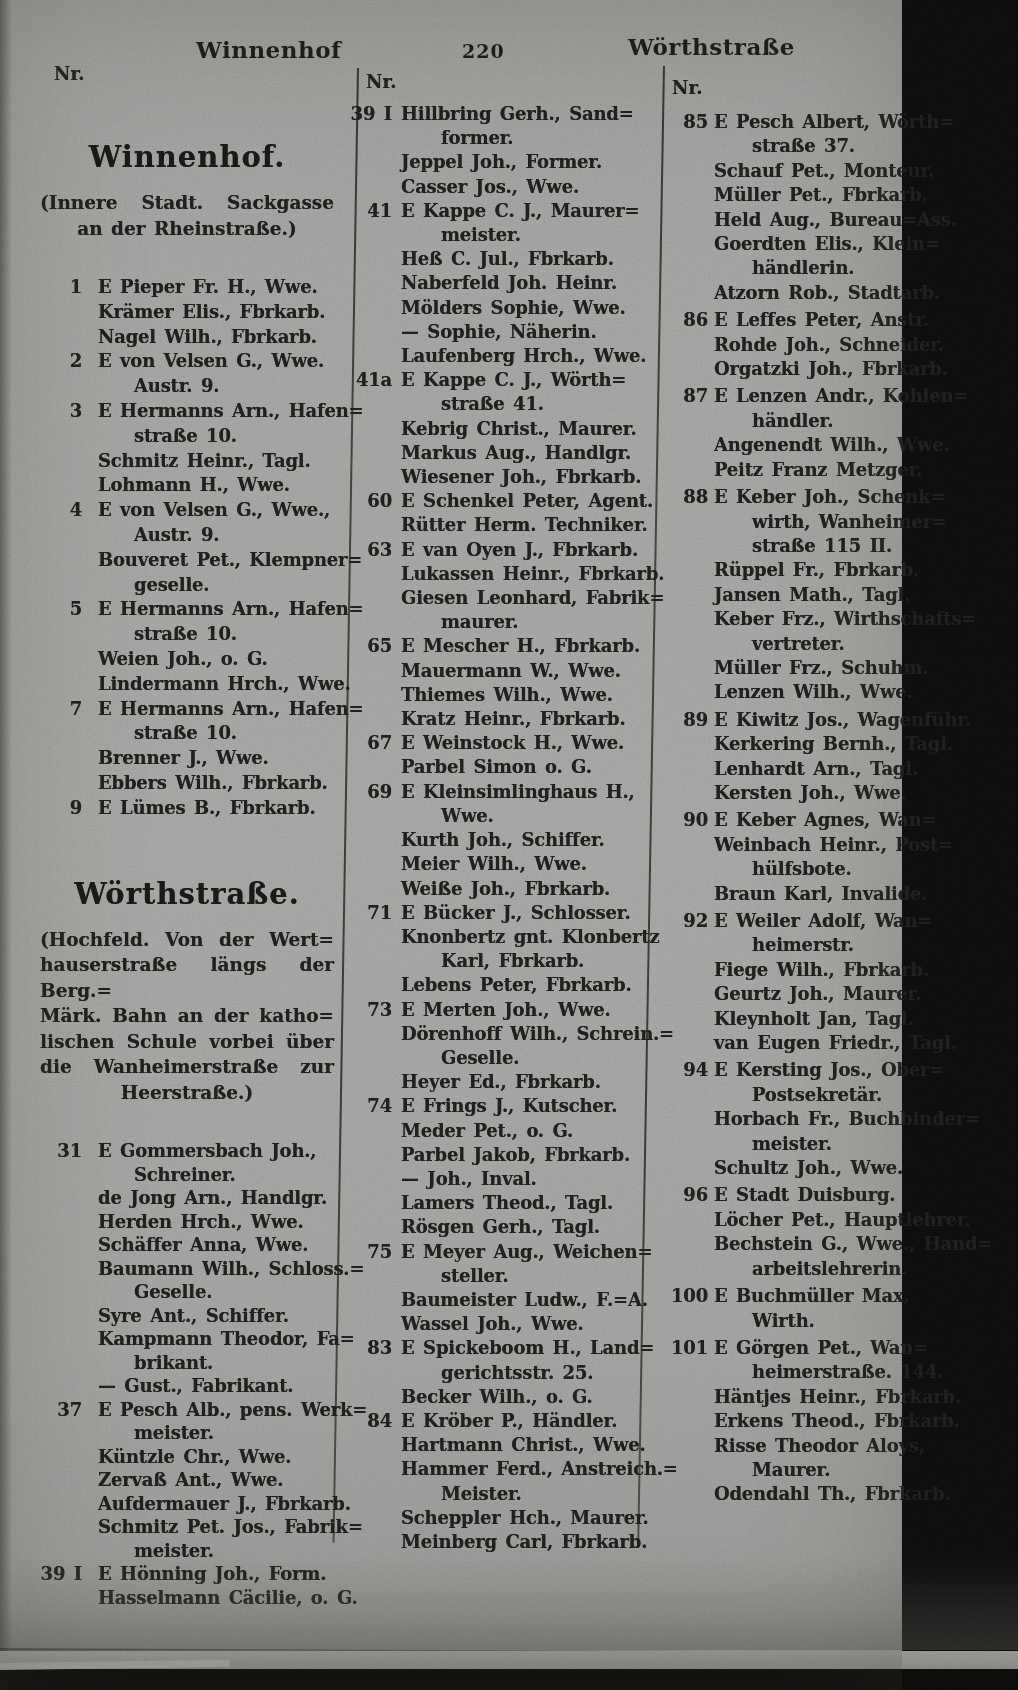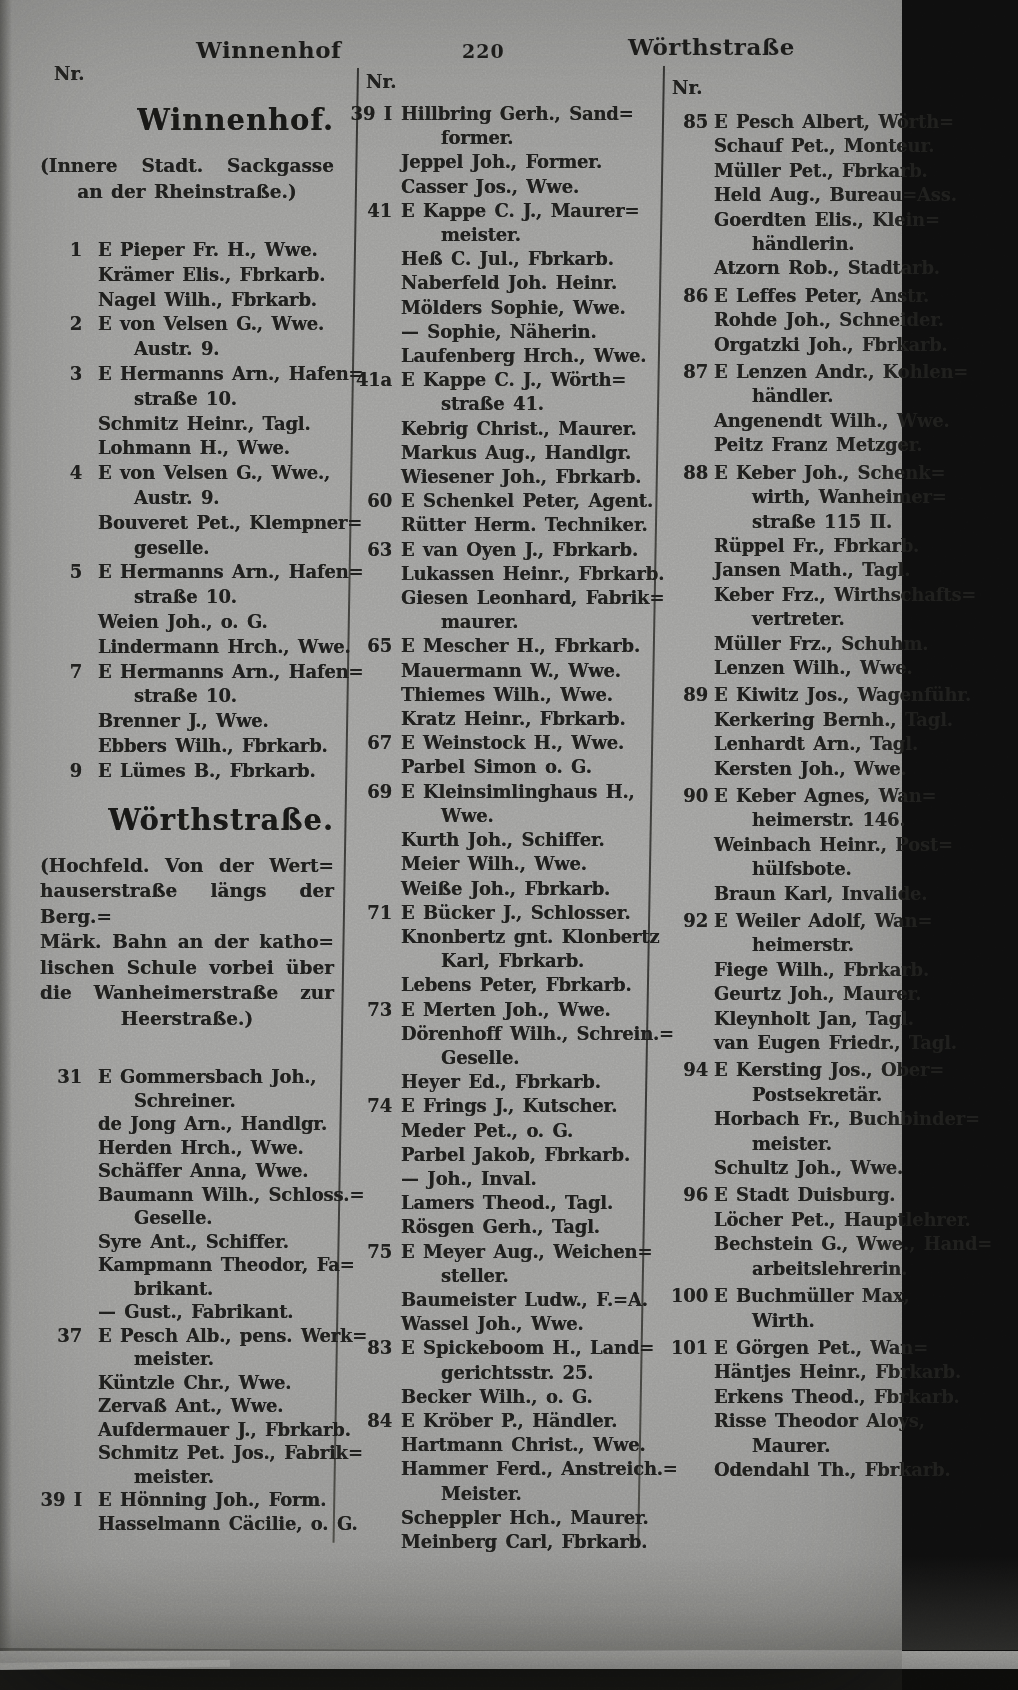--- a/index.html
+++ b/index.html
@@ -28,21 +28,21 @@
        text-shadow:0 0 .5px rgba(25,25,20,.65);}
   .col-left {left:40px; top:64px;width:294px;--w:42px;--p:58px;--pw:94px;--lh:24.8px;}
   .col-mid  {left:346px;top:72px;width:268px;--w:46px;--p:55px;--pw:95px;--lh:24.2px;}
   .col-right{left:664px;top:78px;width:350px;--w:44px;--p:50px;--pw:88px;--lh:24.4px;}
 
   .nr-label{font-size:18px;line-height:20px;}
   .col-left  .nr-label{padding-left:14px;}
   .col-mid   .nr-label{padding-left:20px;}
   .col-right .nr-label{padding-left:8px;}
 
-  .sect-heading{text-align:right;font-size:29px;line-height:34px;margin-top:19px;
+  .sect-heading{text-align:center;font-size:29px;line-height:34px;margin-top:56px;
                 letter-spacing:1px;color:#1c1c1a;}
   .desc{font-size:18.5px;margin-top:16px;}
   .desc-ln{line-height:25.5px;text-align:justify;text-align-last:justify;word-spacing:2px;}
   .desc-ln.last{text-align:center;text-align-last:center;}
 
   .lines{margin-top:12px;}
   .col-left .lines{margin-top:34px;}
   .col-mid  .lines{margin-top:10px;}
   .col-right .lines{margin-top:12px;}
   .col-left > div:nth-child(7) .ln{line-height:23.5px;}
@@ -204,20 +204,21 @@
         <div class="ln"><span>Hammer Ferd., Anstreich.=</span></div>
         <div class="ln wrap"><span>Meister.</span></div>
         <div class="ln"><span>Scheppler Hch., Maurer.</span></div>
         <div class="ln"><span>Meinberg Carl, Fbrkarb.</span></div>
       </div>
     </div>
   <div class="col col-right">
       <div class="nr-label">Nr.</div>
       <div class="lines">
         <div class="ln has-num"><span class="num">85</span><span>E Pesch Albert, Wörth=</span></div>
+        <div class="ln wrap"><span>straße 37.</span></div>
         <div class="ln"><span>Schauf Pet., Monteur.</span></div>
         <div class="ln"><span>Müller Pet., Fbrkarb.</span></div>
         <div class="ln"><span>Held Aug., Bureau=Ass.</span></div>
         <div class="ln"><span>Goerdten Elis., Klein=</span></div>
         <div class="ln wrap"><span>händlerin.</span></div>
         <div class="ln"><span>Atzorn Rob., Stadtarb.</span></div>
         <div class="ln has-num"><span class="num">86</span><span>E Leffes Peter, Anstr.</span></div>
         <div class="ln"><span>Rohde Joh., Schneider.</span></div>
         <div class="ln"><span>Orgatzki Joh., Fbrkarb.</span></div>
         <div class="ln has-num"><span class="num">87</span><span>E Lenzen Andr., Kohlen=</span></div>
@@ -231,21 +232,20 @@
         <div class="ln"><span>Jansen Math., Tagl.</span></div>
         <div class="ln"><span>Keber Frz., Wirthschafts=</span></div>
         <div class="ln wrap"><span>vertreter.</span></div>
         <div class="ln"><span>Müller Frz., Schuhm.</span></div>
         <div class="ln"><span>Lenzen Wilh., Wwe.</span></div>
         <div class="ln has-num"><span class="num">89</span><span>E Kiwitz Jos., Wagenführ.</span></div>
         <div class="ln"><span>Kerkering Bernh., Tagl.</span></div>
         <div class="ln"><span>Lenhardt Arn., Tagl.</span></div>
         <div class="ln"><span>Kersten Joh., Wwe.</span></div>
         <div class="ln has-num"><span class="num">90</span><span>E Keber Agnes, Wan=</span></div>
-        <div class="ln wrap"><span>heimerstr. 146.</span></div>
         <div class="ln"><span>Weinbach Heinr., Post=</span></div>
         <div class="ln wrap"><span>hülfsbote.</span></div>
         <div class="ln"><span>Braun Karl, Invalide.</span></div>
         <div class="ln has-num"><span class="num">92</span><span>E Weiler Adolf, Wan=</span></div>
         <div class="ln wrap"><span>heimerstr.</span></div>
         <div class="ln"><span>Fiege Wilh., Fbrkarb.</span></div>
         <div class="ln"><span>Geurtz Joh., Maurer.</span></div>
         <div class="ln"><span>Kleynholt Jan, Tagl.</span></div>
         <div class="ln"><span>van Eugen Friedr., Tagl.</span></div>
         <div class="ln has-num"><span class="num">94</span><span>E Kersting Jos., Ober=</span></div>
@@ -253,20 +253,21 @@
         <div class="ln"><span>Horbach Fr., Buchbinder=</span></div>
         <div class="ln wrap"><span>meister.</span></div>
         <div class="ln"><span>Schultz Joh., Wwe.</span></div>
         <div class="ln has-num"><span class="num">96</span><span>E Stadt Duisburg.</span></div>
         <div class="ln"><span>Löcher Pet., Hauptlehrer.</span></div>
         <div class="ln"><span>Bechstein G., Wwe., Hand=</span></div>
         <div class="ln wrap"><span>arbeitslehrerin.</span></div>
         <div class="ln has-num"><span class="num">100</span><span>E Buchmüller Max,</span></div>
         <div class="ln wrap"><span>Wirth.</span></div>
         <div class="ln has-num"><span class="num">101</span><span>E Görgen Pet., Wan=</span></div>
+        <div class="ln wrap"><span>heimerstraße. 144.</span></div>
         <div class="ln"><span>Häntjes Heinr., Fbrkarb.</span></div>
         <div class="ln"><span>Erkens Theod., Fbrkarb.</span></div>
         <div class="ln"><span>Risse Theodor Aloys,</span></div>
         <div class="ln wrap"><span>Maurer.</span></div>
         <div class="ln"><span>Odendahl Th., Fbrkarb.</span></div>
       </div>
     </div>
 
   <div class="edge-left"></div>
   <div class="curl"></div>

